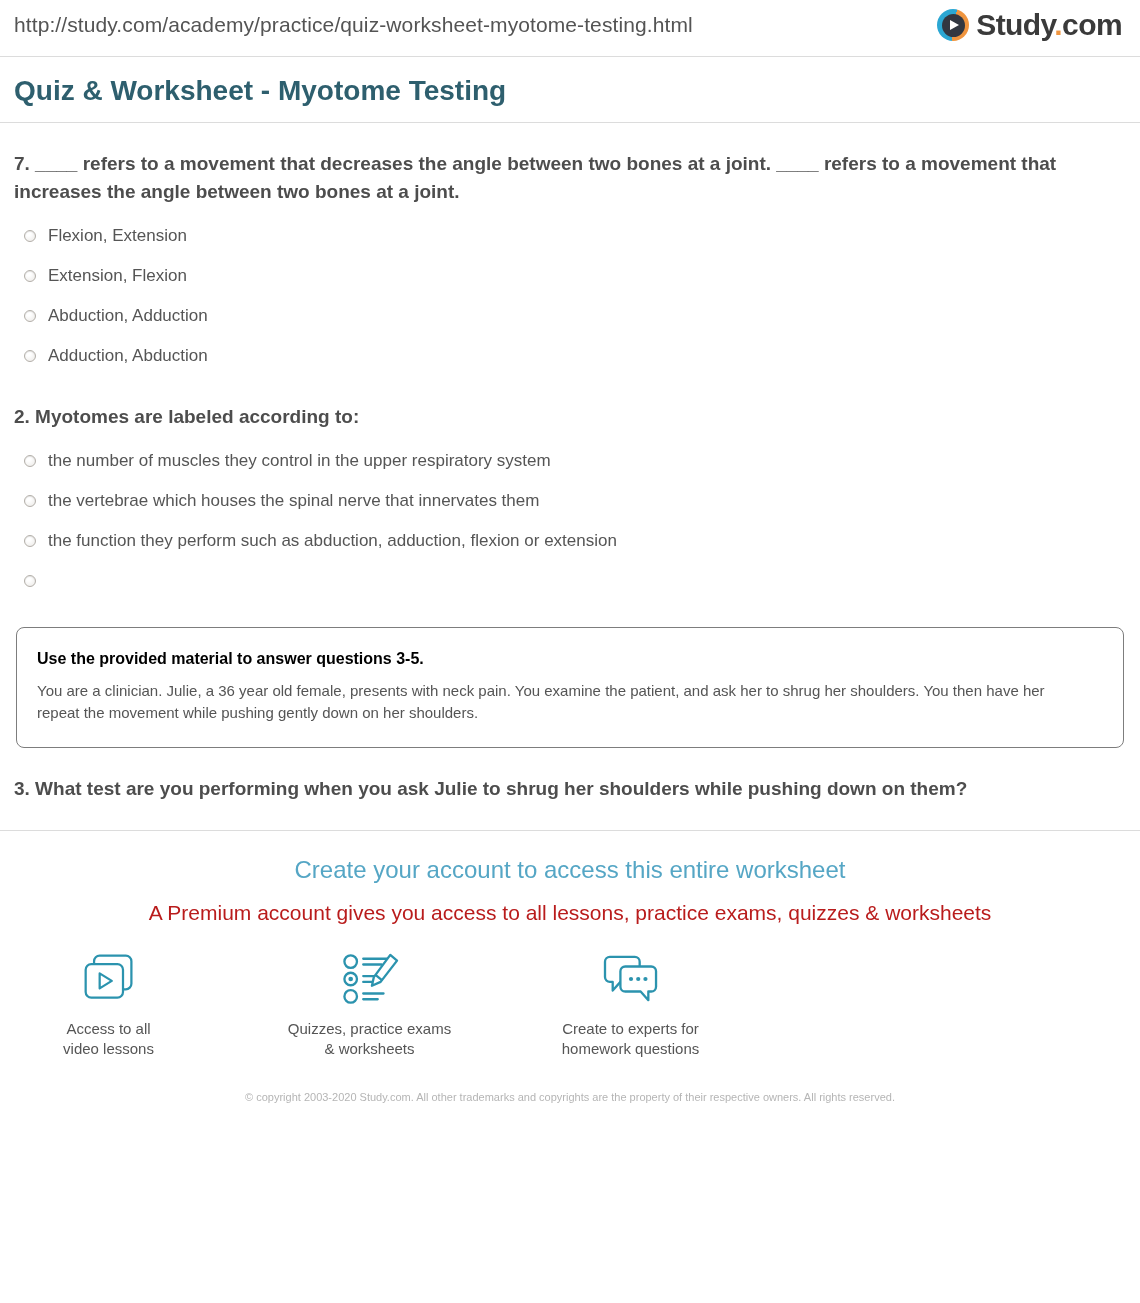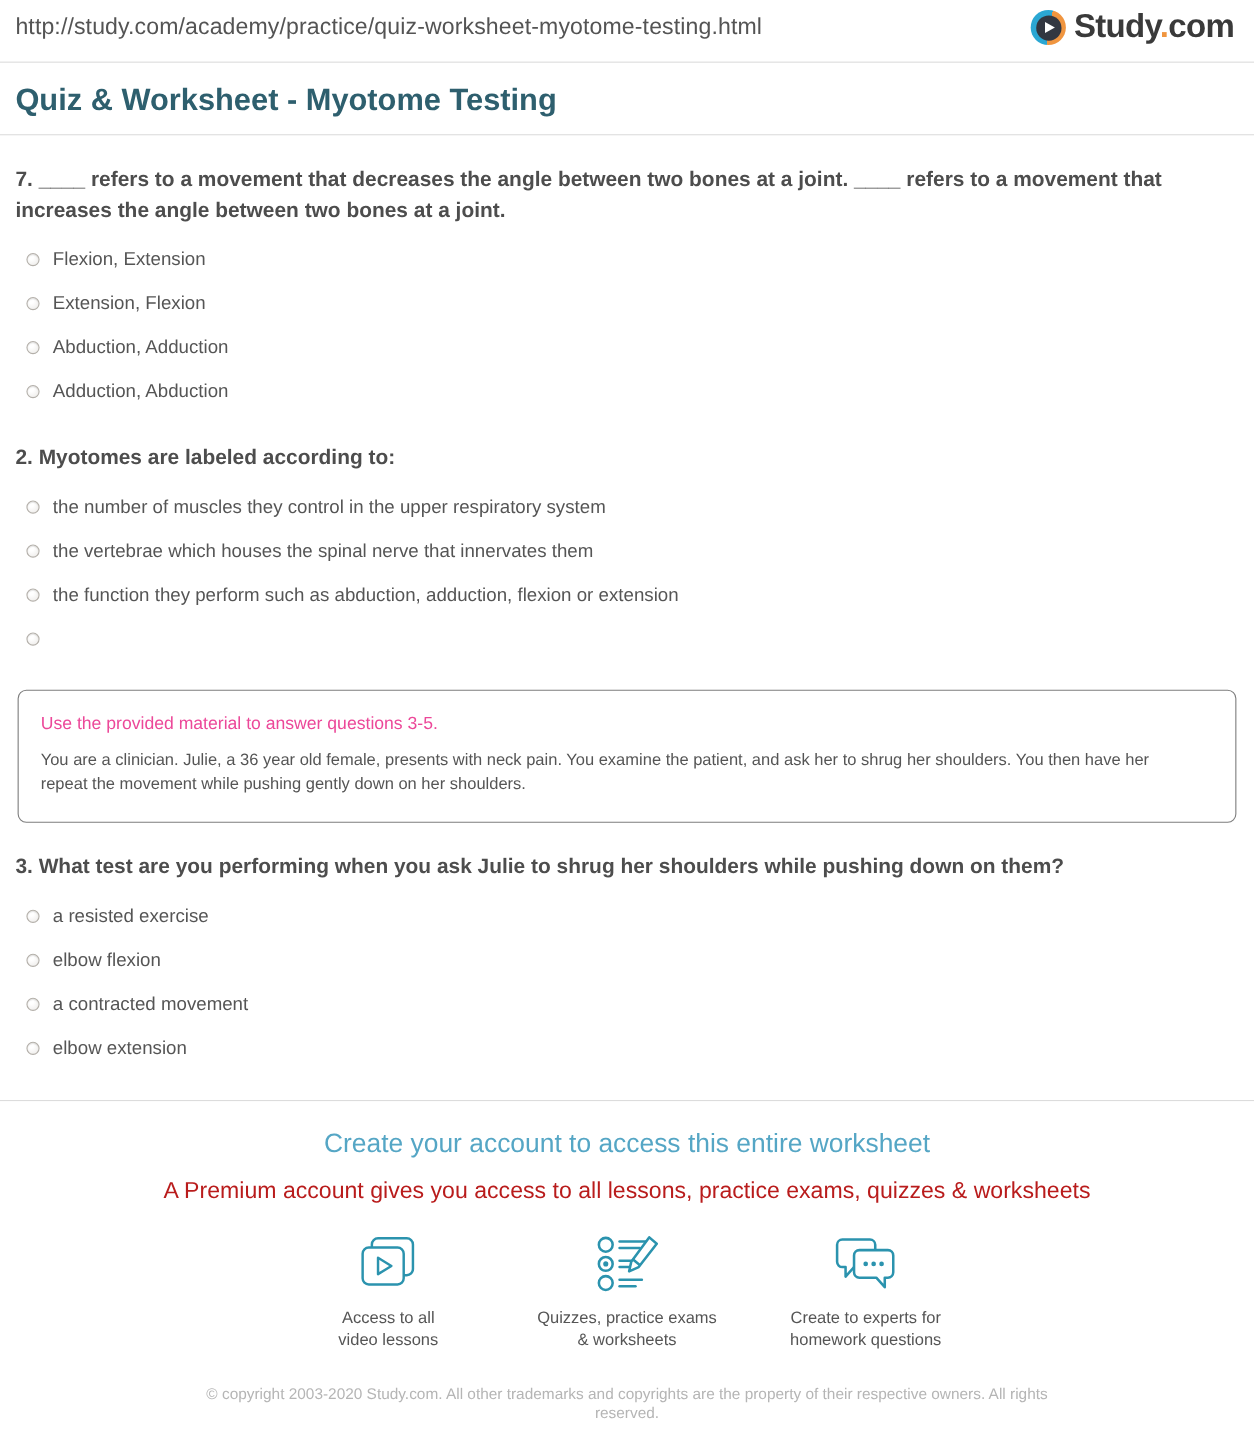--- a/index.html
+++ b/index.html
@@ -78,37 +78,37 @@
   }
   .option-label { font-size: 17px; color: #555; margin-left: 12px; }
 
   
   .material-box {
     margin: 26px 16px 0 16px;
     border: 1.5px solid #7d7d7d;
     border-radius: 8px;
     padding: 22px 22px 24px 20px;
   }
-  .mb-heading { font-size: 16px; font-weight: 400; color: #ec4899; }
+  .mb-heading { font-size: 16px; font-weight: 700; color: #000000; }
   .mb-body { font-size: 15px; color: #555; line-height: 21.5px; margin-top: 12px; max-width: 1025px; }
 
   
   .q3-heading-wrap { margin-top: 6px; }
   .cta { text-align: center; }
   .cta-heading { font-size: 24px; font-weight: 400; color: #55a6c5; margin-top: 24px; line-height: 29px; }
   .cta-sub { font-size: 21px; color: #b91c1c; margin-top: 17px; }
-  .features { display: flex; justify-content: center; margin-top: 24px; }
+  .features { display: flex; justify-content: flex-start; margin-top: 24px; gap: 44px; }
   .feature { width: 217px; text-align: center; }
   .feature-icon-box { height: 60px; display: flex; align-items: center; justify-content: center; }
   .feature svg { display: block; }
   .feature-label { font-size: 15px; color: #555; line-height: 19.5px; margin-top: 10px; }
 
   
   .footer {
-    text-align: center; font-size: 14px; color: #b5b5b5;
+    text-align: center; font-size: 11px; color: #b5b5b5;
     line-height: 17px; margin: 31px auto 0 auto; max-width: 775px;
   }
 </style>
 </head>
 <body>
 
 <div class="header">
   <div class="url">http://study.com/academy/practice/quiz-worksheet-myotome-testing.html</div>
   <div class="logo">
     <span class="logo-mark">
@@ -169,38 +169,20 @@
 </div>
 
 <div class="material-box">
   <div class="mb-heading">Use the provided material to answer questions 3-5.</div>
   <div class="mb-body">You are a clinician. Julie, a 36 year old female, presents with neck pain. You examine the patient, and ask her to shrug her shoulders. You then have her repeat the movement while pushing gently down on her shoulders.</div>
 </div>
 
 <div class="quiz-body q3-heading-wrap">
 
   <h2 class="q-heading">3. What test are you performing when you ask Julie to shrug her shoulders while pushing down on them?</h2>
-  <div class="options">
-    <div class="option">
-      <span class="radio"></span>
-      <span class="option-label">a resisted exercise</span>
-    </div>
-    <div class="option">
-      <span class="radio"></span>
-      <span class="option-label">elbow flexion</span>
-    </div>
-    <div class="option">
-      <span class="radio"></span>
-      <span class="option-label">a contracted movement</span>
-    </div>
-    <div class="option">
-      <span class="radio"></span>
-      <span class="option-label">elbow extension</span>
-    </div>
-  </div>
 </div>
 
 <hr class="rule" style="margin-top:27px;">
 
 <div class="cta">
   <div class="cta-heading">Create your account to access this entire worksheet</div>
   <div class="cta-sub">A Premium account gives you access to all lessons, practice exams, quizzes &amp; worksheets</div>
 
   <div class="features">
 

